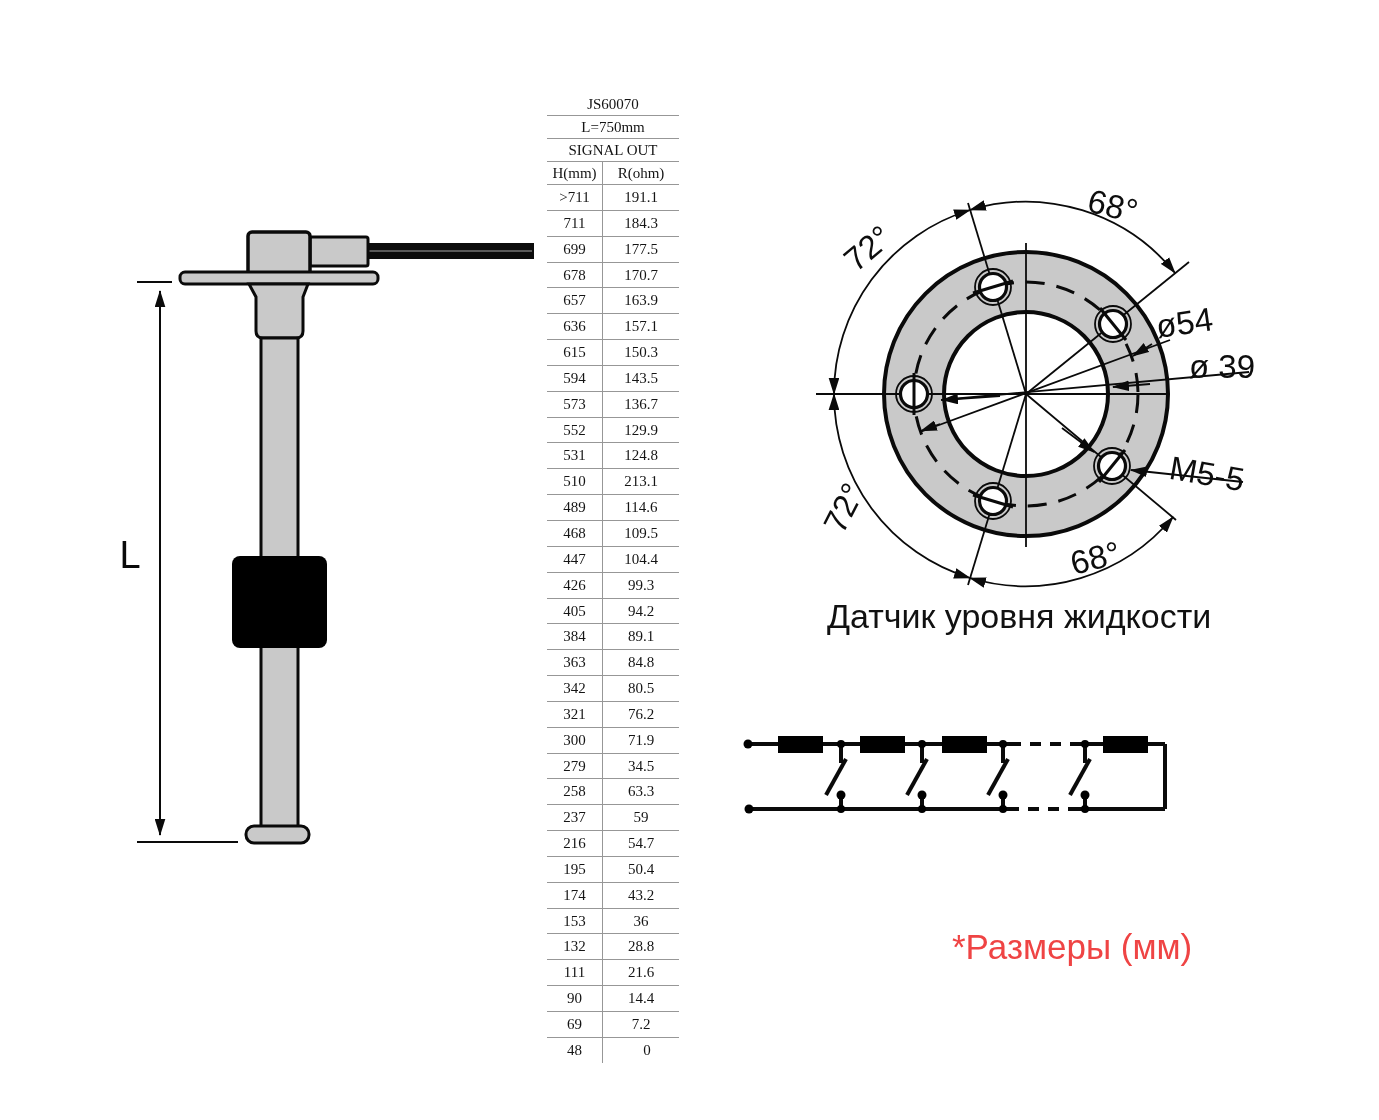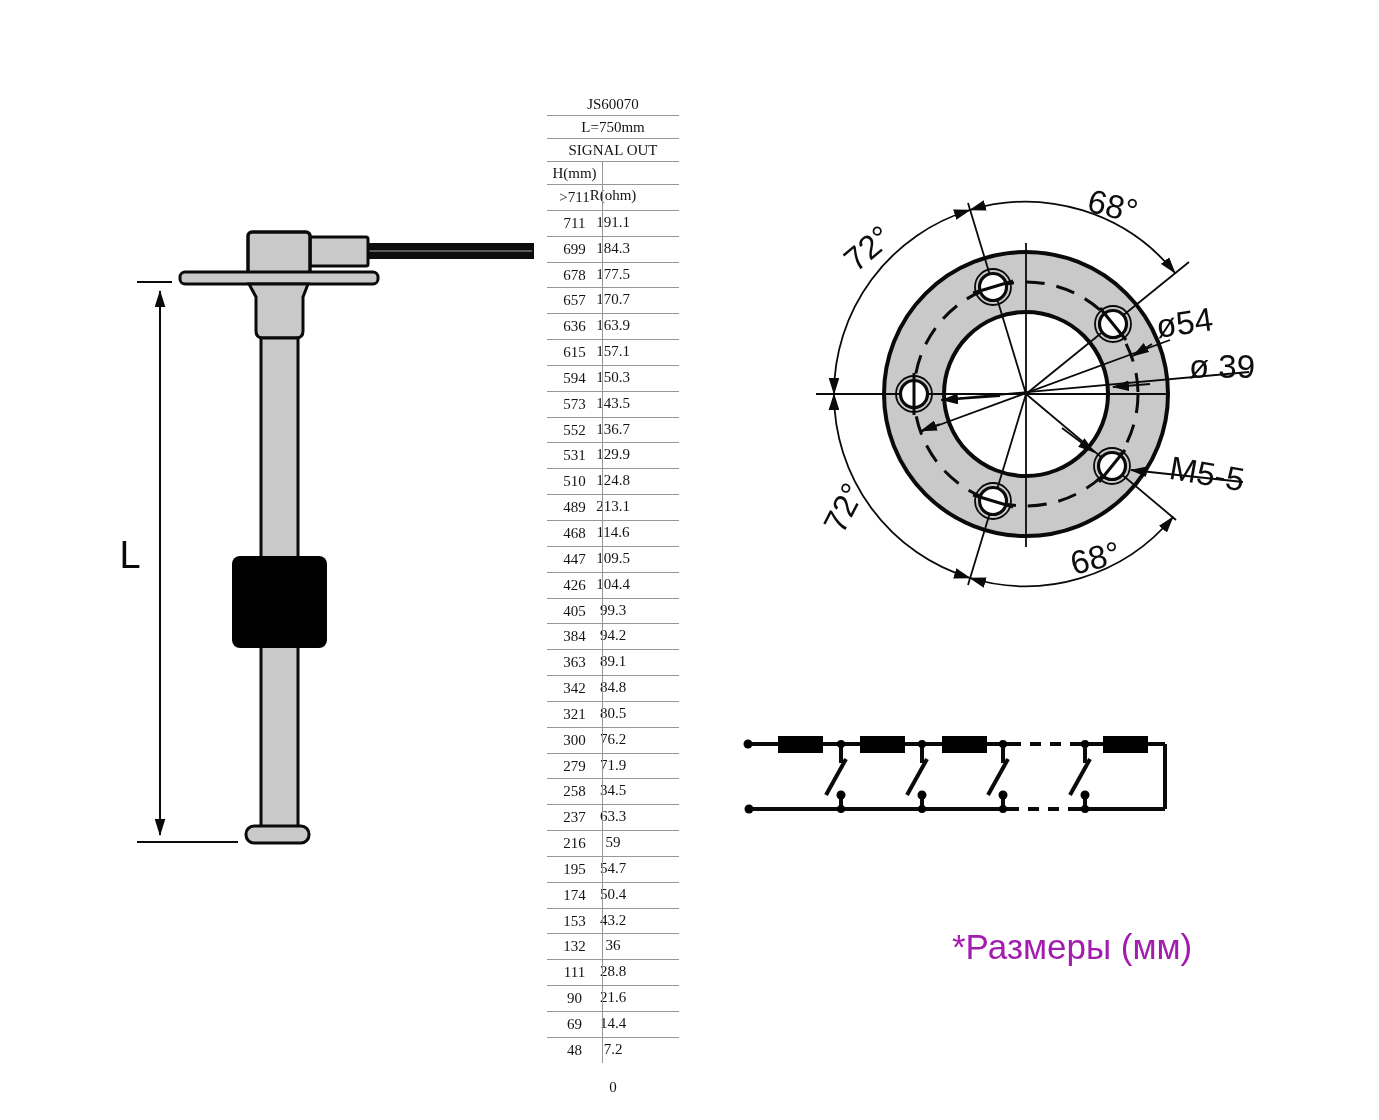--- a/index.html
+++ b/index.html
@@ -4,27 +4,27 @@
 <style>
   html,body{margin:0;padding:0;background:#ffffff;}
   .canvas{position:relative;width:1379px;height:1120px;background:#ffffff;overflow:hidden;
           font-family:"Liberation Sans",sans-serif;color:#0d0d0d;}
   .drawing-svg{position:absolute;left:0;top:0;}
 
   
   .sigtable{position:absolute;left:547px;top:93px;width:132px;
             font-family:"Liberation Serif",serif;font-size:15px;color:#141414;}
   .sigtable .hrow{height:22px;line-height:22px;text-align:center;border-bottom:1px solid #979797;}
-  .sigtable .trow{display:flex;height:24.85px;line-height:24.85px;text-align:center;border-bottom:1px solid #979797;flex-direction:column;}
+  .sigtable .trow{display:flex;height:24.85px;line-height:24.85px;text-align:center;border-bottom:1px solid #979797;}
   .sigtable .trow:last-child{border-bottom:none;gap:12px;}
   .sigtable .c1{width:55px;border-right:1px solid #979797;}
   .sigtable .c2{flex:1;}
 
   .caption-title{position:absolute;left:827px;top:597px;font-size:34px;white-space:nowrap;color:#111;}
-  .caption-units{position:absolute;left:952px;top:927px;font-size:35px;white-space:nowrap;color:#a21caf;}
+  .caption-units{position:absolute;left:952px;top:927px;font-size:35px;white-space:nowrap;color:#ef4444;}
 </style>
 </head>
 <body>
 
 <div class="canvas">
 
   <svg class="drawing-svg" width="1379" height="1120" viewBox="0 0 1379 1120">
     <defs>
       <marker id="arr" viewBox="0 0 16 10" refX="15" refY="5" markerWidth="17" markerHeight="11" markerUnits="userSpaceOnUse" orient="auto-start-reverse">
         <path d="M0,0 L16,5 L0,10 Z" fill="#0a0a0a"></path>
@@ -325,15 +325,16 @@
           <div class="c1">69</div>
           <div class="c2">7.2</div>
         </div>
         <div class="trow">
           <div class="c1">48</div>
           <div class="c2">0</div>
         </div>
       </div>
   </div>
 
+  <div class="caption-title">Датчик уровня жидкости</div>
   <div class="caption-units">*Размеры (мм)</div>
 
 </div>
 
 </body></html>

